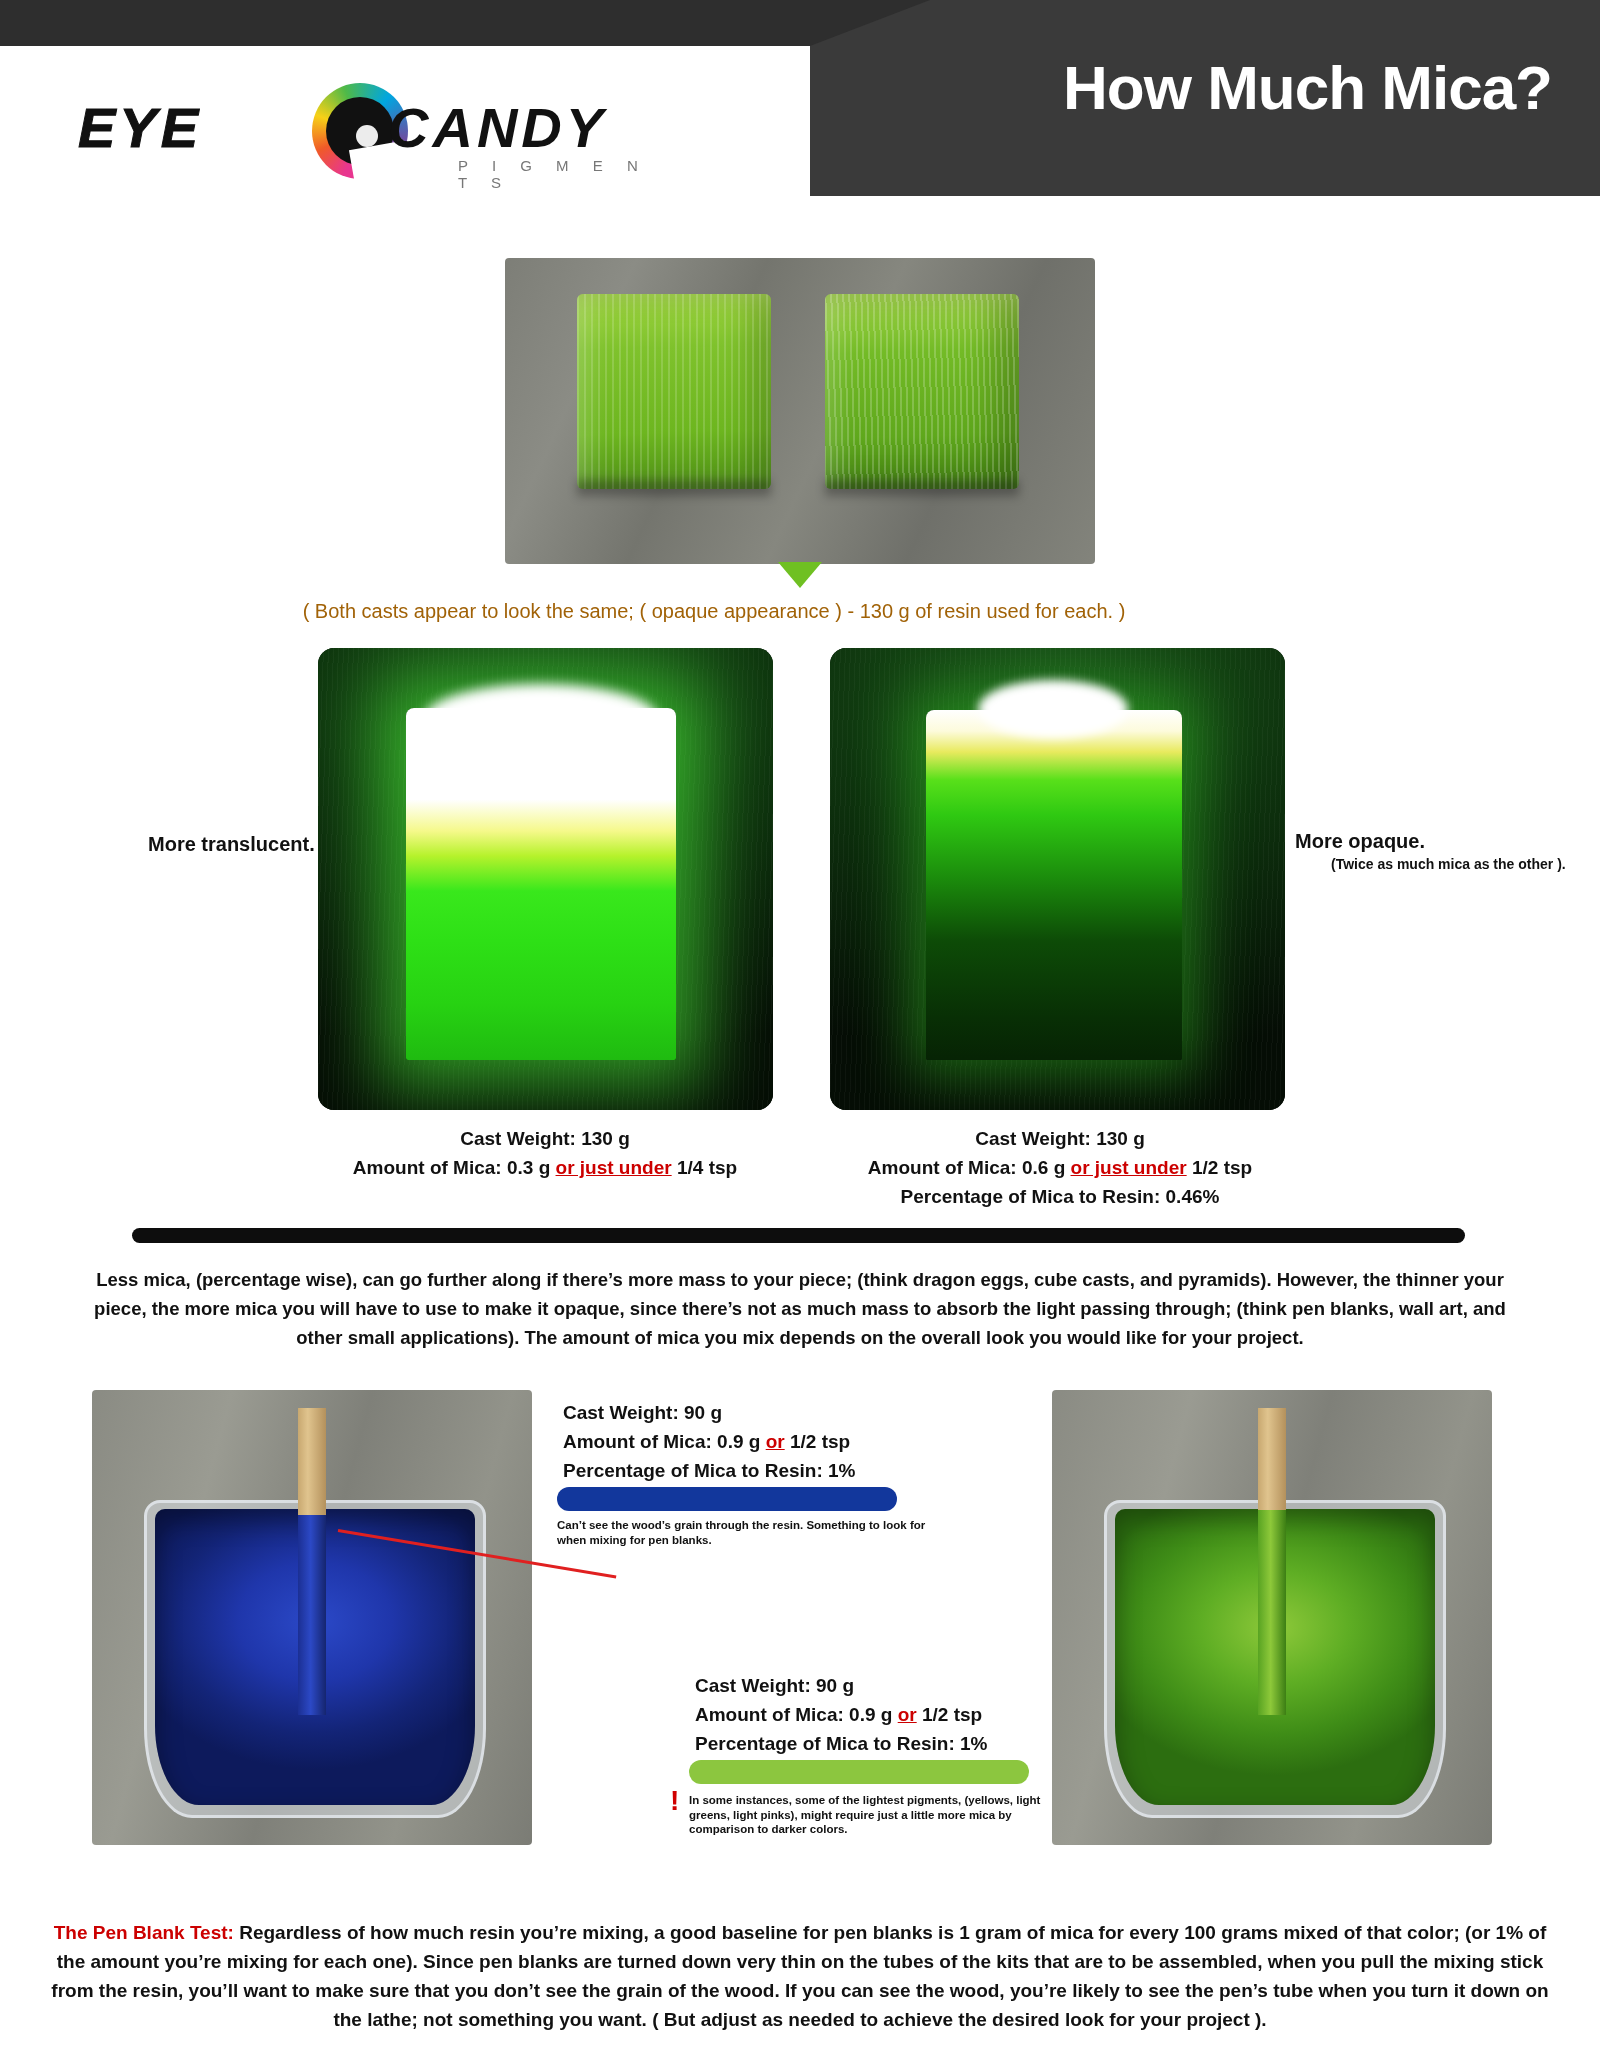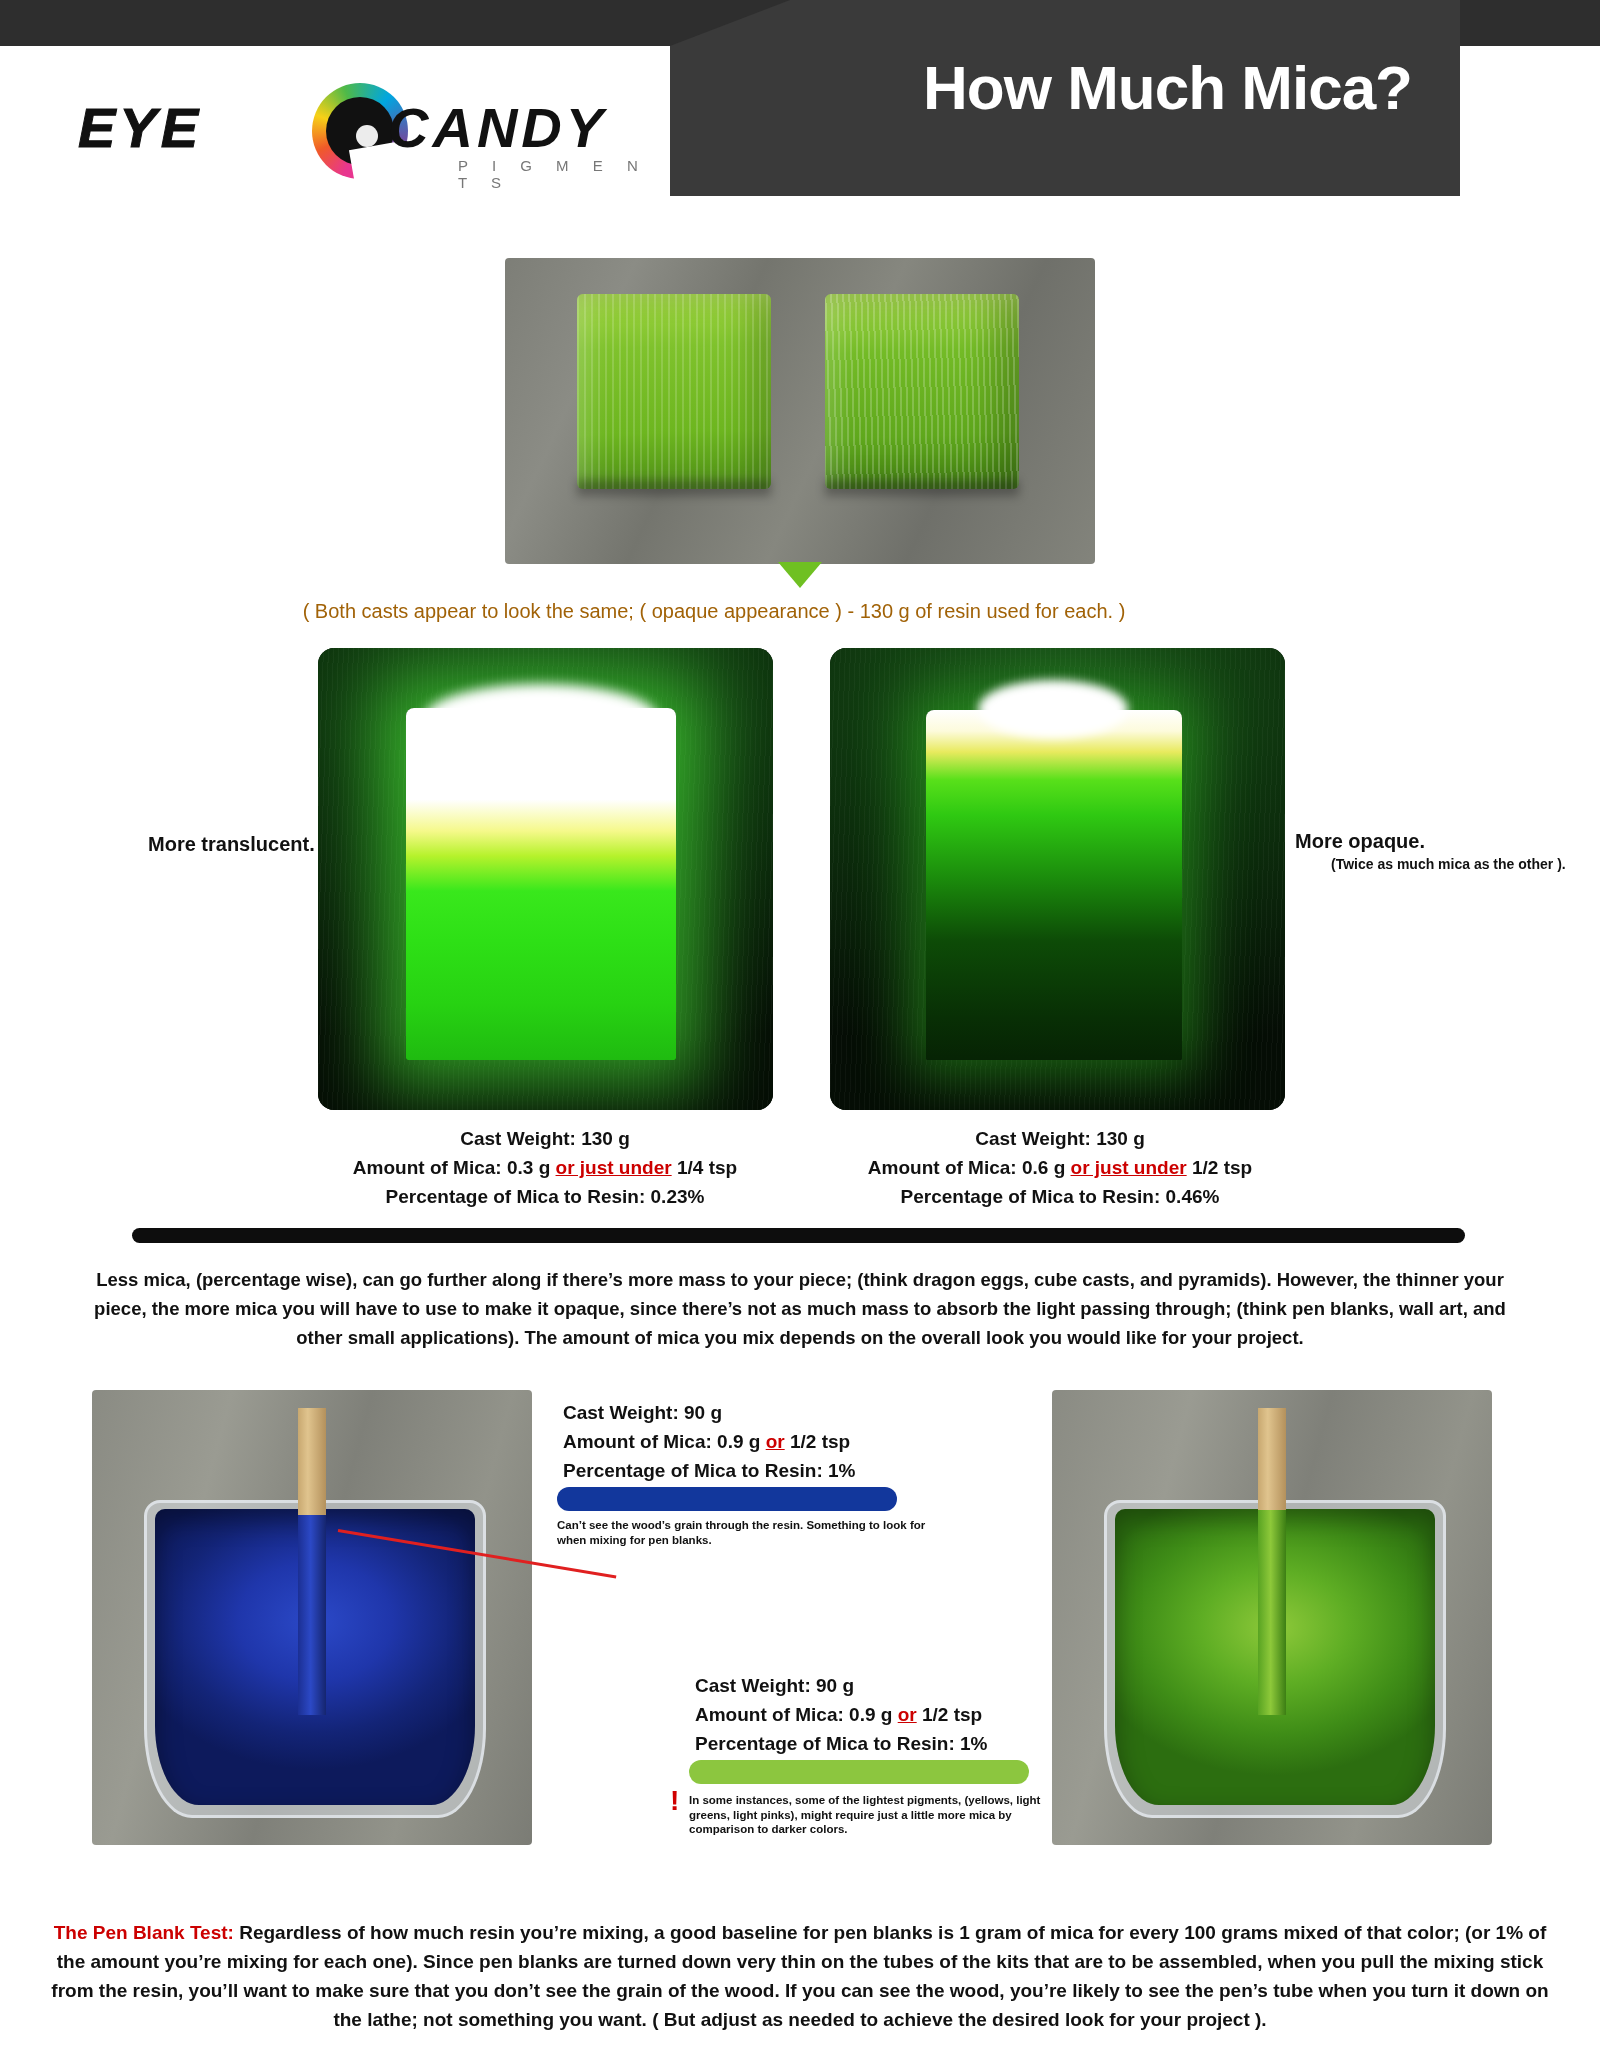--- a/index.html
+++ b/index.html
@@ -12,21 +12,21 @@
     height: 2070px;
     position: relative;
     font-family: "Liberation Sans", sans-serif;
     color: #111;
     overflow: hidden;
   }
 
   
   .header {
     position: relative;
-    width: 1460px;
+    width: 1600px;
     height: 210px;
     background: #ffffff;
   }
   .header-black {
     position: absolute;
     left: 0; top: 0;
     width: 1600px;
     height: 46px;
     background: #2e2e2e;
   }
@@ -493,21 +493,20 @@
   <div class="block-r"></div>
 </div>
 
 <div class="side-label-left">More translucent.</div>
 <div class="side-label-right">More opaque.</div>
 <div class="side-label-right-sub">(Twice as much mica as the other ).</div>
 
 <div class="specs specs-left">
   <div>Cast Weight: 130 g</div>
   <div><span>Amount of Mica: 0.3 g </span><span class="red">or just under</span><span> 1/4 tsp</span></div>
-  <div>Percentage of Mica to Resin: 0.23%</div>
 </div>
 
 <div class="specs specs-right">
   <div>Cast Weight: 130 g</div>
   <div><span>Amount of Mica: 0.6 g </span><span class="red">or just under</span><span> 1/2 tsp</span></div>
   <div>Percentage of Mica to Resin: 0.46%</div>
 </div>
 
 <div class="black-bar"></div>
 

